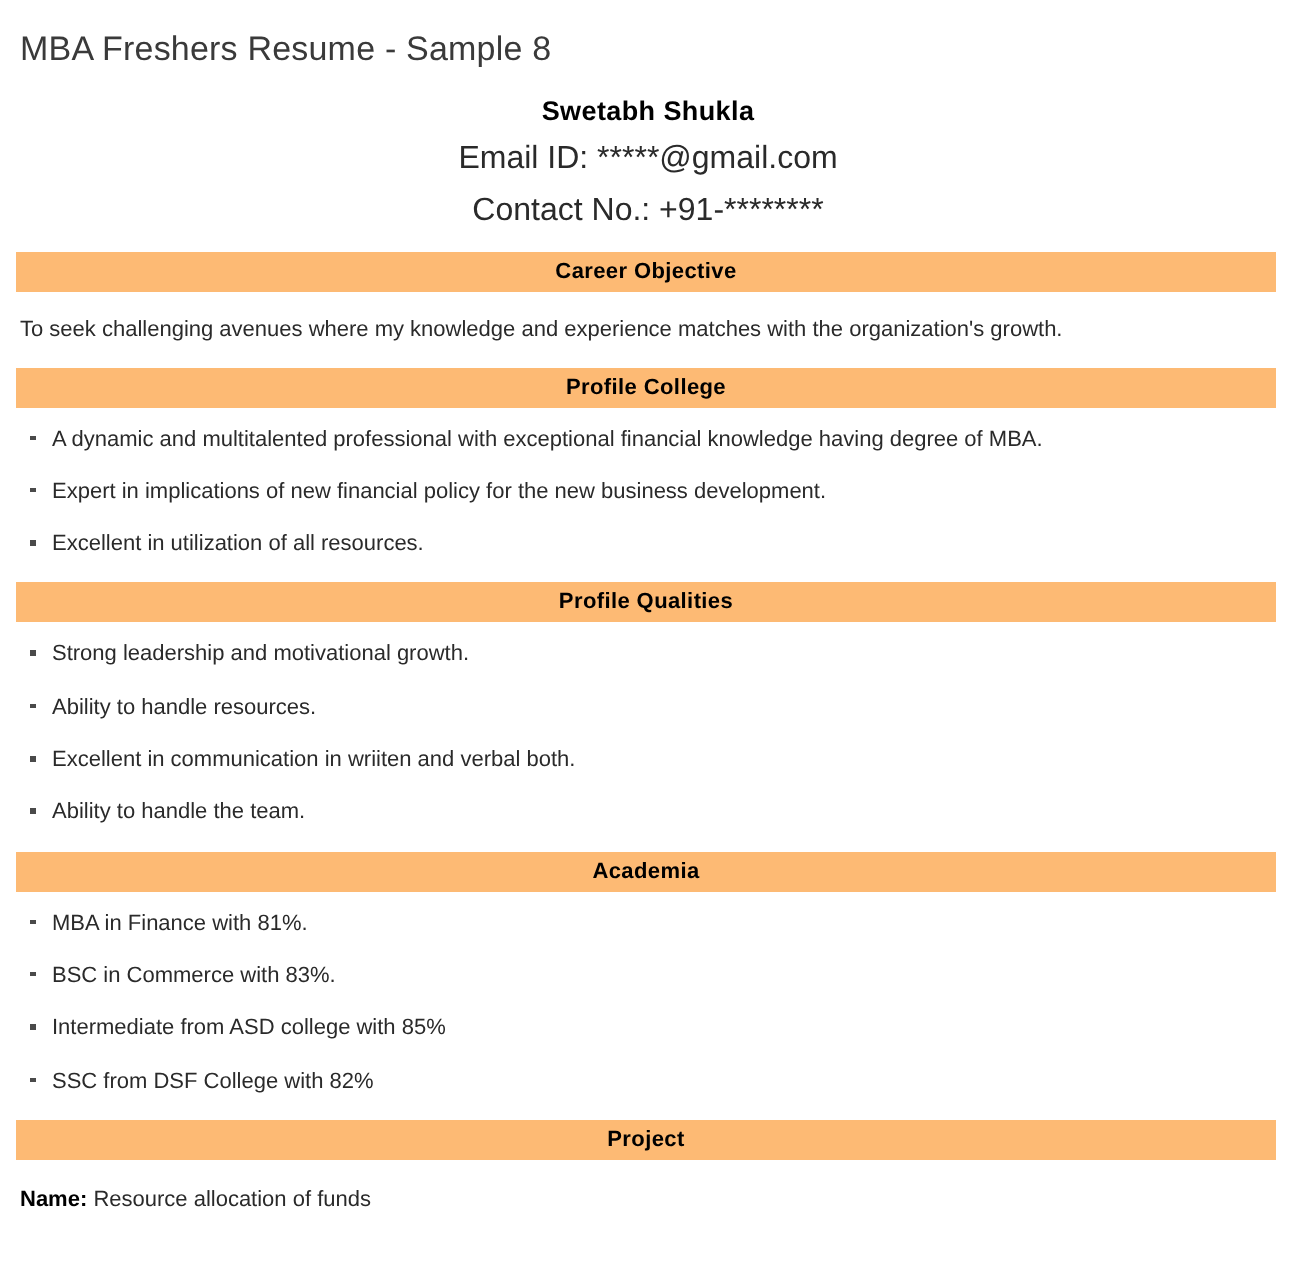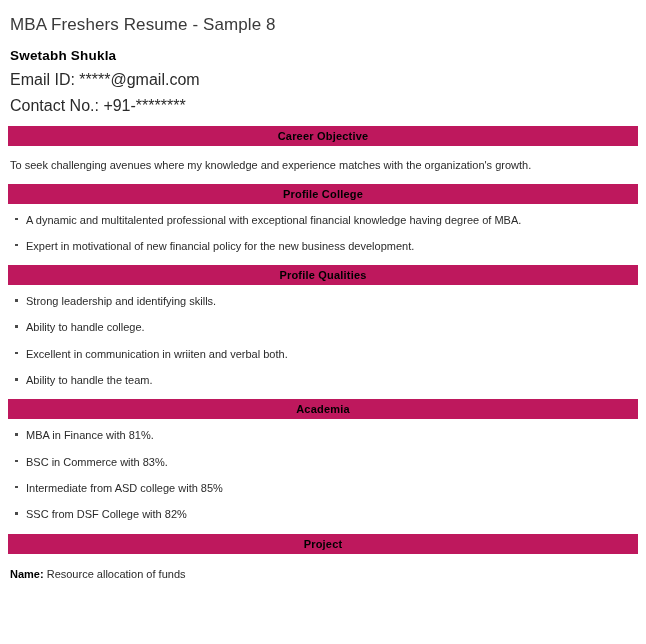--- a/index.html
+++ b/index.html
@@ -27,37 +27,38 @@
     font-size: 17px;
     font-weight: normal;
     color: #3a3a3a;
     margin: 0;
     padding: 15px 0 0 2px;
     letter-spacing: 0.1px;
   }
   
   .candidate {
     padding: 13px 0 0 2px;
+    text-align: center;
   }
   .candidate-name {
     font-size: 13.5px;
     font-weight: bold;
     color: #000000;
     margin: 0 0 6px 0;
     letter-spacing: 0.2px;
   }
   .contact-line {
     font-size: 16px;
     color: #2a2a2a;
     margin: 0 0 4px 0;
     line-height: 1.35;
   }
   
   .section-bar {
-    background: #be185d;
+    background: #fdba74;
     height: 20px;
     line-height: 20px;
     text-align: center;
     font-size: 11px;
     font-weight: bold;
     color: #000000;
     margin: 10px 0 0 0;
     letter-spacing: 0.2px;
   }
   
@@ -122,29 +123,30 @@
 
   <div class="section-bar">Career Objective</div>
   <div class="section-body">
     <p class="para">To seek challenging avenues where my knowledge and experience matches with the organization's growth.</p>
   </div>
 
   <div class="section-bar">Profile College</div>
   <div class="section-body">
     <ul class="bullets">
       <li>A dynamic and multitalented professional with exceptional financial knowledge having degree of MBA.</li>
-      <li>Expert in motivational of new financial policy for the new business development.</li>
+      <li>Expert in implications of new financial policy for the new business development.</li>
+      <li>Excellent in utilization of all resources.</li>
     </ul>
   </div>
 
   <div class="section-bar">Profile Qualities</div>
   <div class="section-body">
     <ul class="bullets">
-      <li>Strong leadership and identifying skills.</li>
-      <li>Ability to handle college.</li>
+      <li>Strong leadership and motivational growth.</li>
+      <li>Ability to handle resources.</li>
       <li>Excellent in communication in wriiten and verbal both.</li>
       <li>Ability to handle the team.</li>
     </ul>
   </div>
 
   <div class="section-bar">Academia</div>
   <div class="section-body">
     <ul class="bullets">
       <li>MBA in Finance with 81%.</li>
       <li>BSC in Commerce with 83%.</li>

